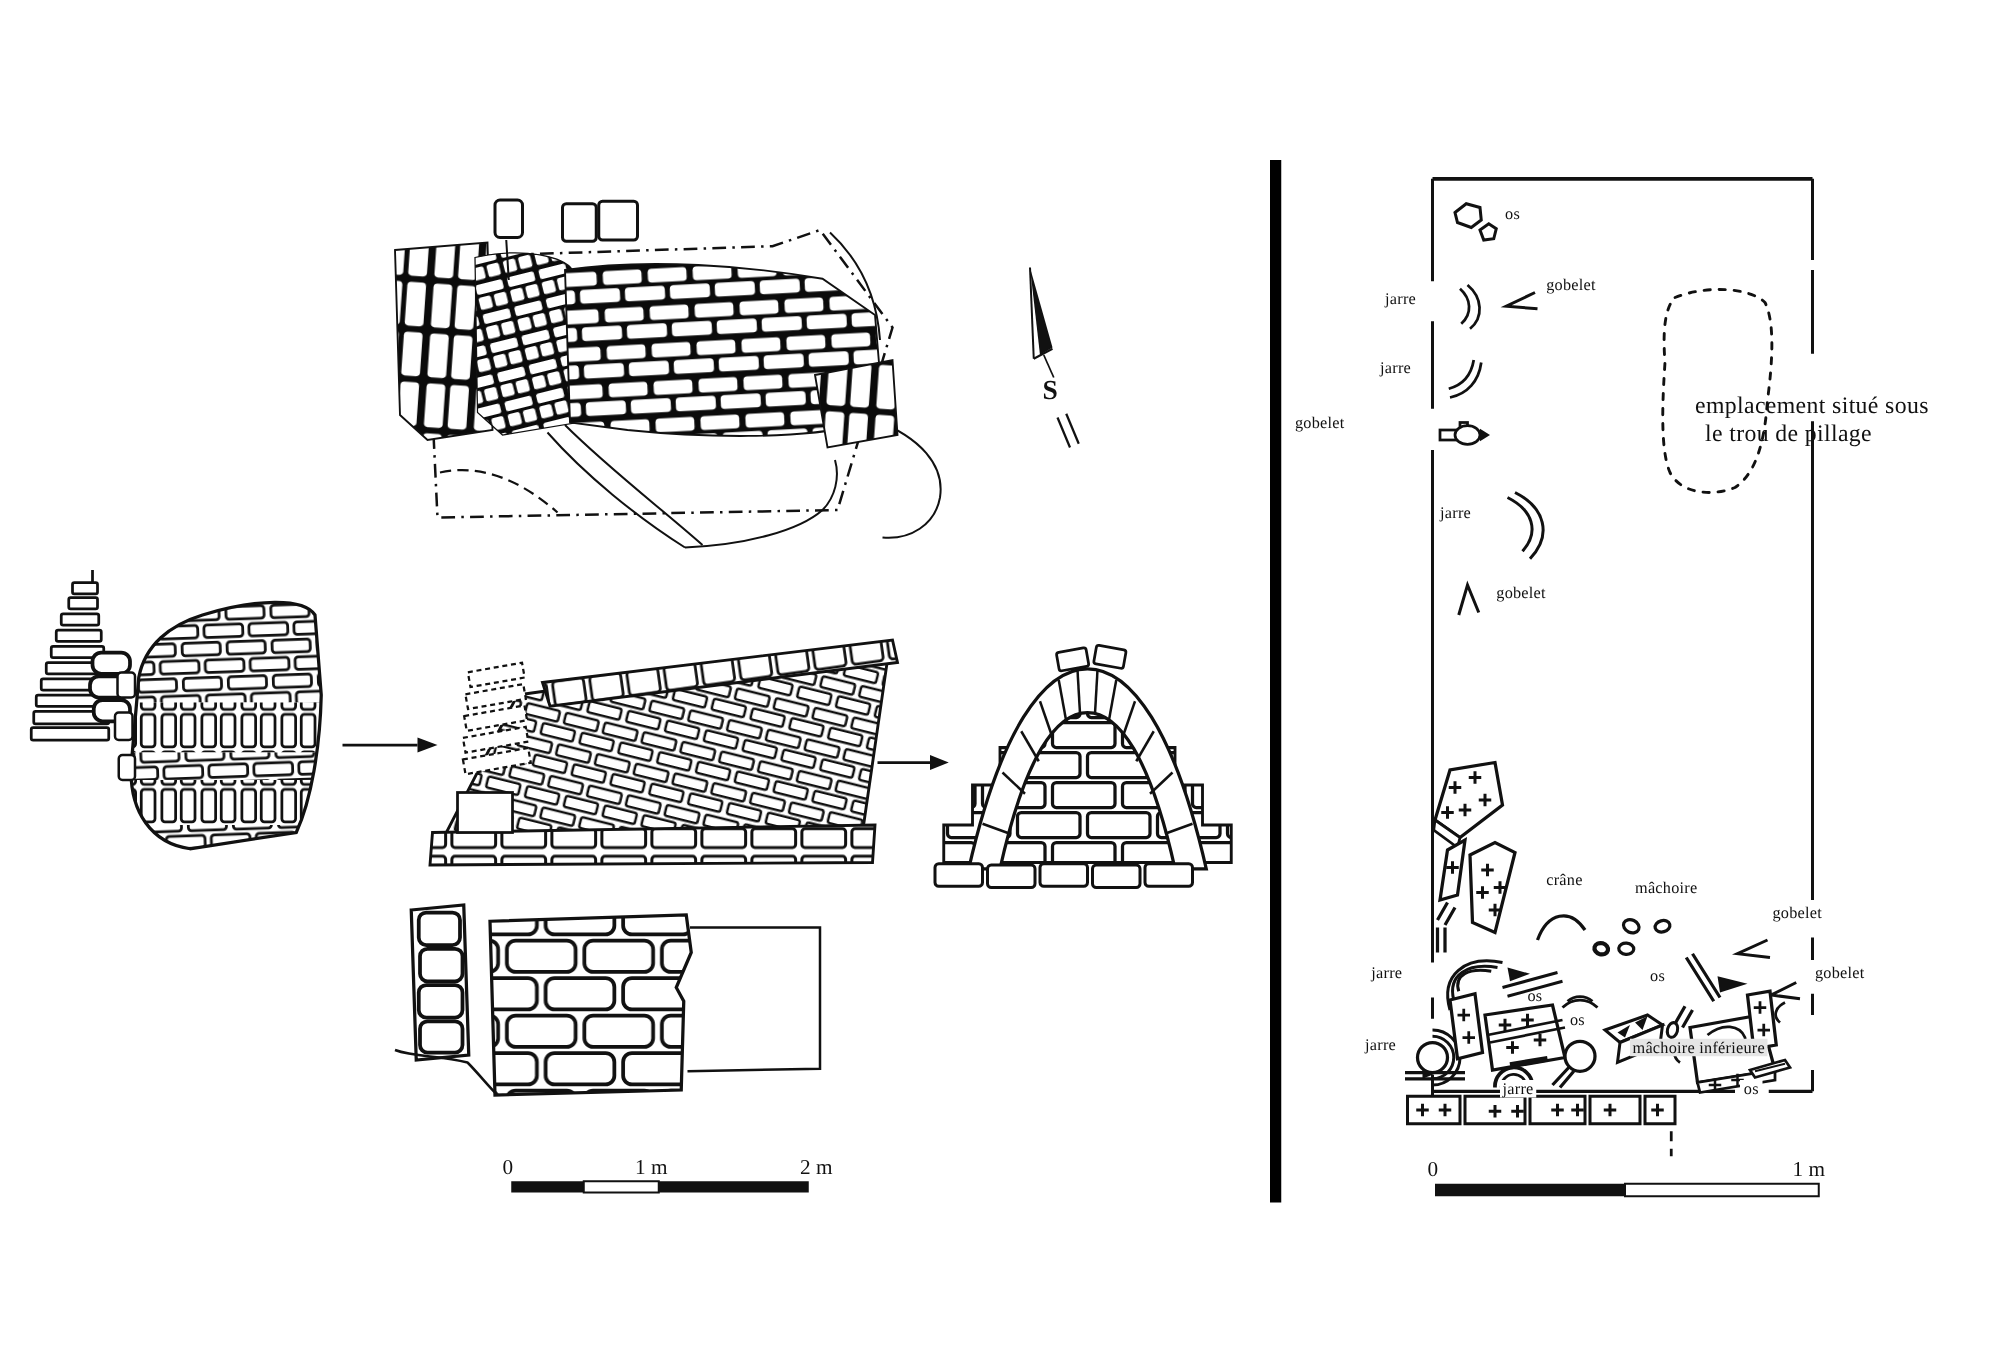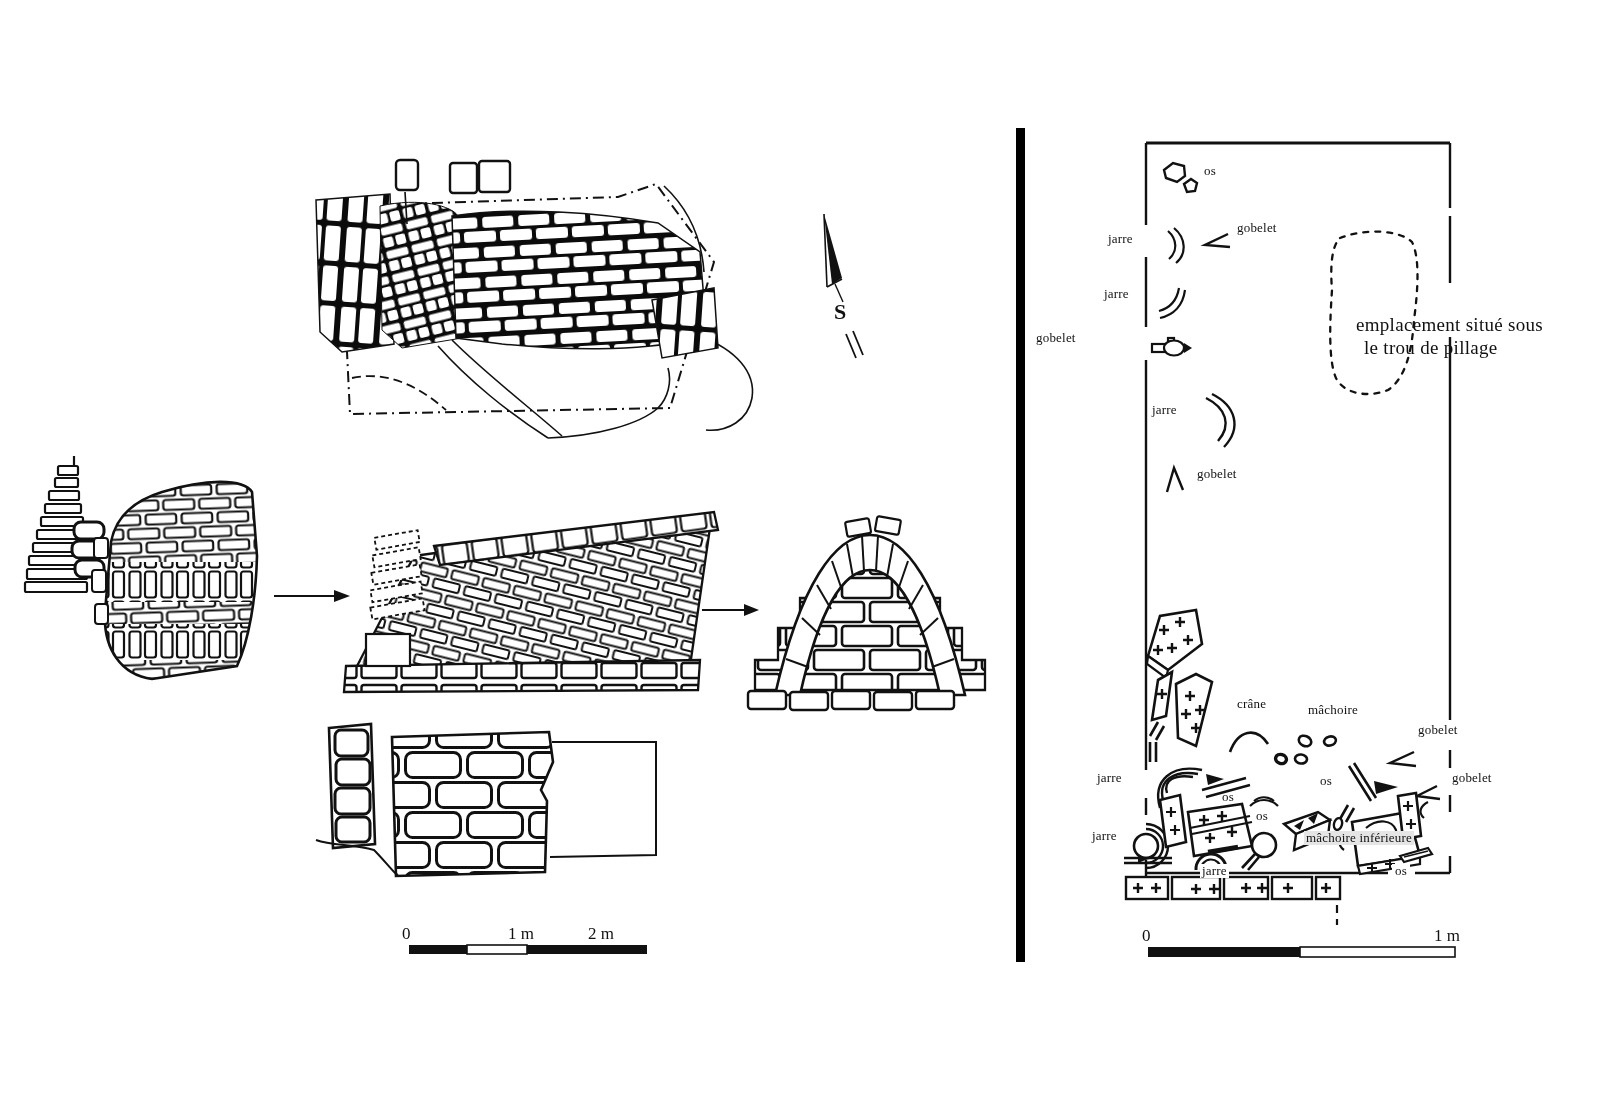--- a/index.html
+++ b/index.html
@@ -400,21 +400,21 @@
   <g stroke="#111">
     <rect x="1148" y="947" width="152" height="10" fill="#111" stroke="none"></rect>
     <rect x="1300" y="947" width="155" height="10" fill="#fff" stroke-width="1.6"></rect>
   </g>
 </svg>
 
 <span class="north-s" style="left:834px;top:299px">S</span>
 
 <span class="tick" style="left:402px;top:924px">0</span>
 <span class="tick" style="left:508px;top:924px">1 m</span>
-<span class="tick" style="left:588px;top:924px">2 m</span>
+<span class="tick" style="left:640px;top:924px">2 m</span>
 
 <span class="tick" style="left:1142px;top:926px">0</span>
 <span class="tick" style="left:1434px;top:926px">1 m</span>
 
 <span class="note" style="left:1356px;top:282px">emplacement situé sous</span>
 <span class="note" style="left:1364px;top:305px">le trou de pillage</span>
 
 <span class="lbl" style="left:1204px;top:164px">os</span>
 <span class="lbl" style="left:1108px;top:232px">jarre</span>
 <span class="lbl" style="left:1237px;top:221px">gobelet</span>

